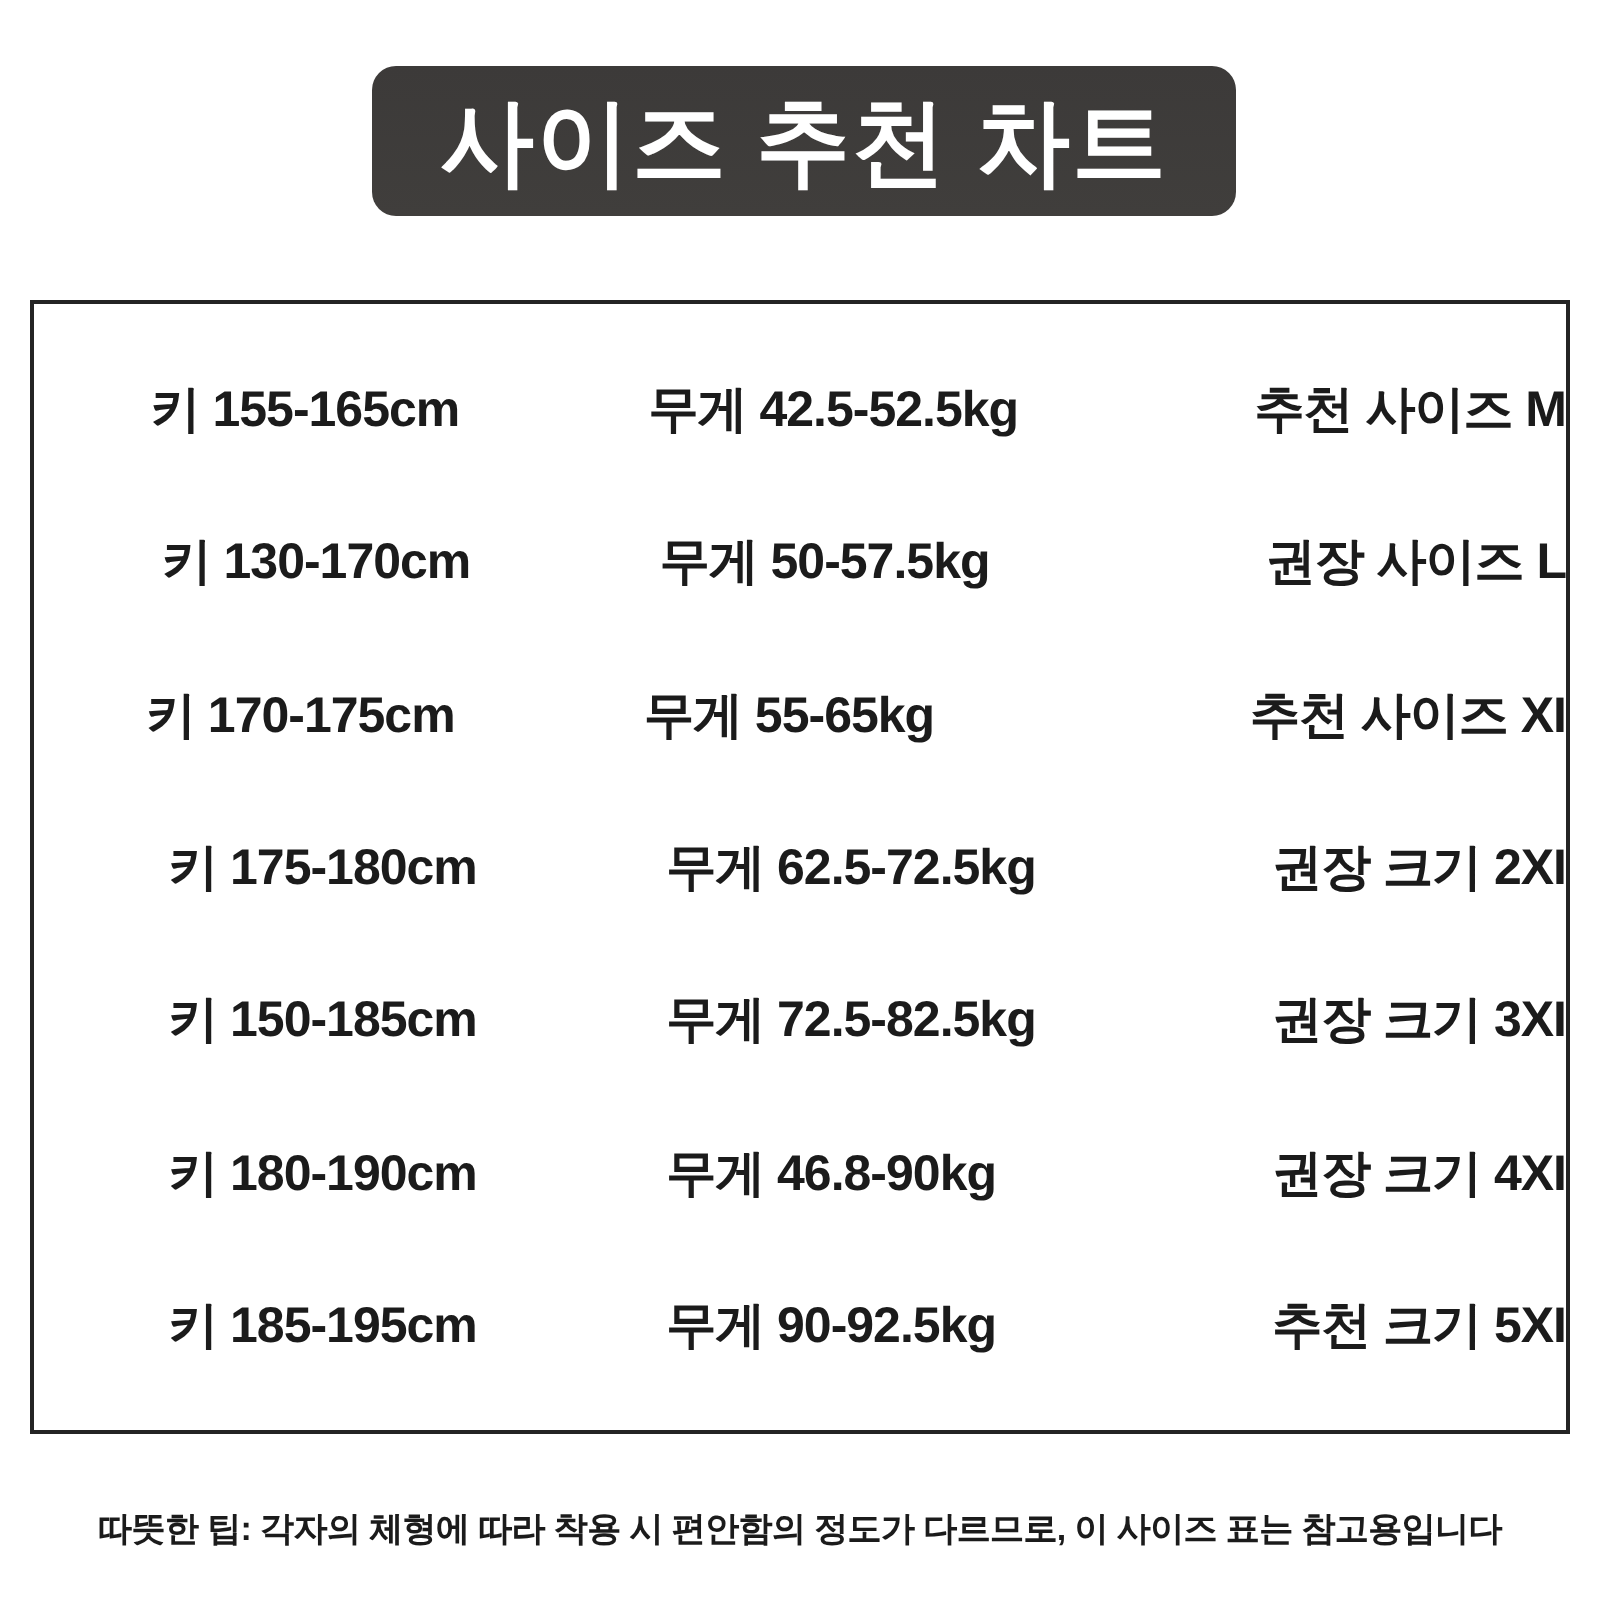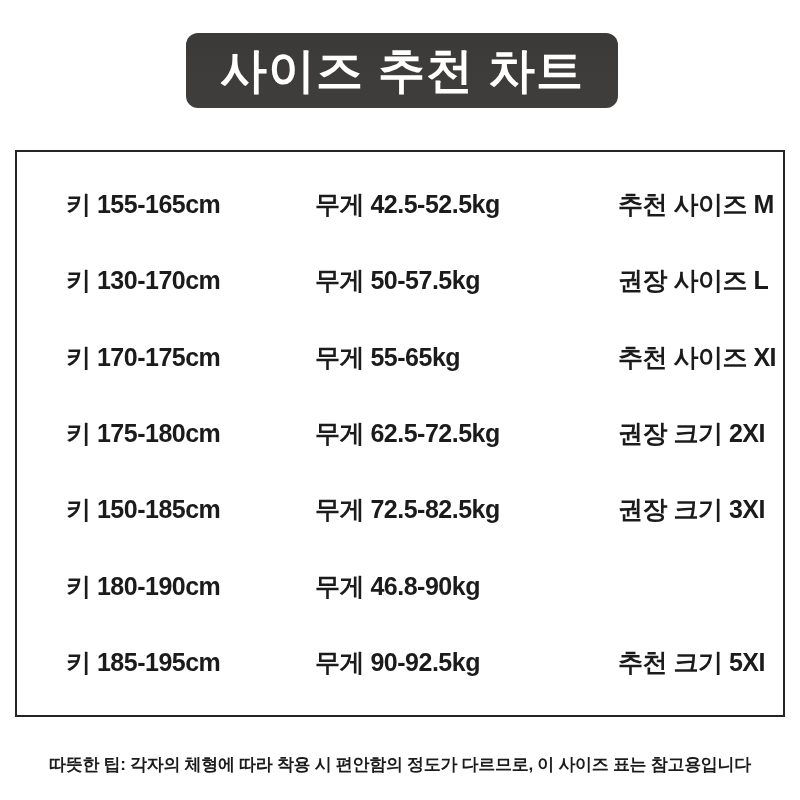--- a/index.html
+++ b/index.html
@@ -41,20 +41,21 @@
     left: 15px;
     top: 150px;
     width: 770px;
     height: 567px;
     box-sizing: border-box;
     border: 2px solid #242424;
     background: #ffffff;
     display: flex;
     flex-direction: column;
     padding: 14px 0;
+    align-items: flex-end;
   }
   .row {
     flex: 1 1 auto;
     display: grid;
     grid-template-columns: 249px 303px 1fr;
     align-items: center;
     padding-left: 49px;
   }
   .cell {
     font-size: 25px;
@@ -108,20 +109,21 @@
       <span class="cell">권장 크기 2XI</span>
     </div>
     <div class="row">
       <span class="cell">키 150-185cm</span>
       <span class="cell">무게 72.5-82.5kg</span>
       <span class="cell">권장 크기 3XI</span>
     </div>
     <div class="row">
       <span class="cell">키 180-190cm</span>
       <span class="cell">무게 46.8-90kg</span>
+      <span class="cell">권장 크기 4XI</span>
     </div>
     <div class="row">
       <span class="cell">키 185-195cm</span>
       <span class="cell">무게 90-92.5kg</span>
       <span class="cell">추천 크기 5XI</span>
     </div>
   </div>
 
   <div class="note">따뜻한 팁: 각자의 체형에 따라 착용 시 편안함의 정도가 다르므로, 이 사이즈 표는 참고용입니다</div>
 

